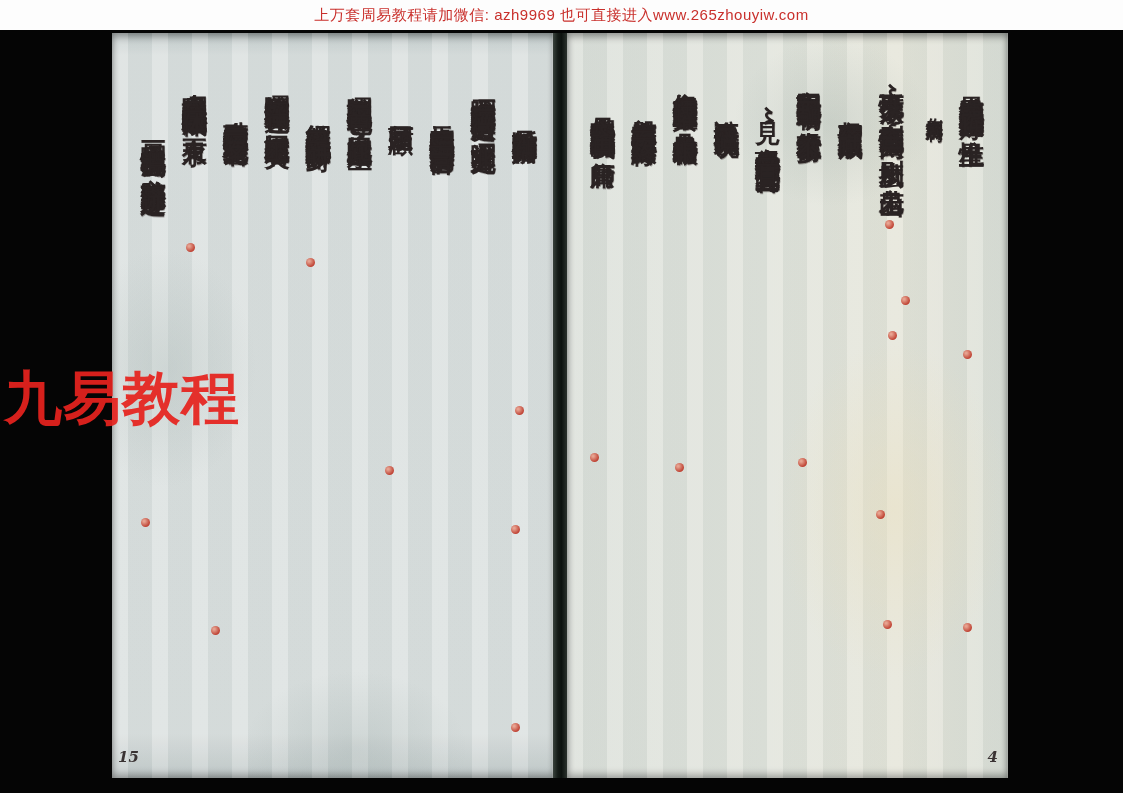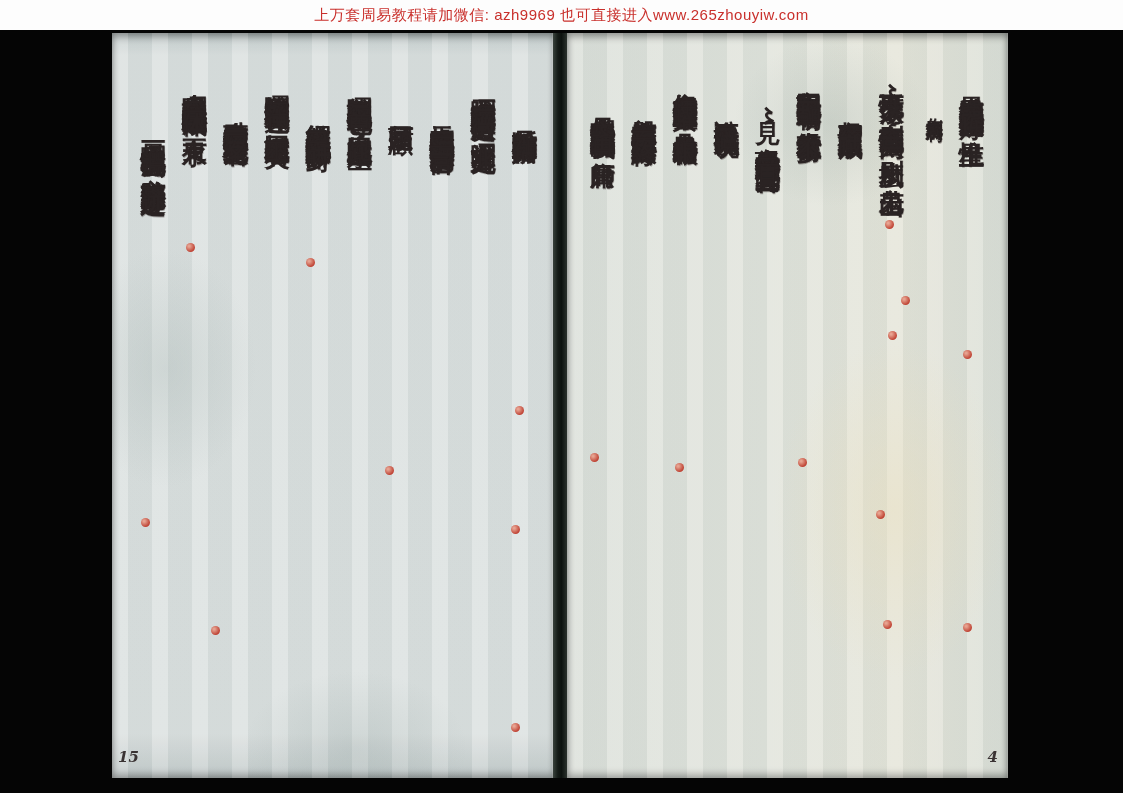--- a/index.html
+++ b/index.html
@@ -167,15 +167,16 @@
     <div class="dot dt10"></div>
     <div class="dot dt11"></div>
     <div class="dot dt12"></div>
     <div class="dot dt13"></div>
     <div class="dot dt14"></div>
     <div class="dot dt15"></div>
     <div class="dot dt16"></div>
     <div class="dot dt17"></div>
     <div class="dot dt18"></div>
 
+    <div class="watermark">九易教程</div>
 
   </div>
 </div>
 
 </body></html>

